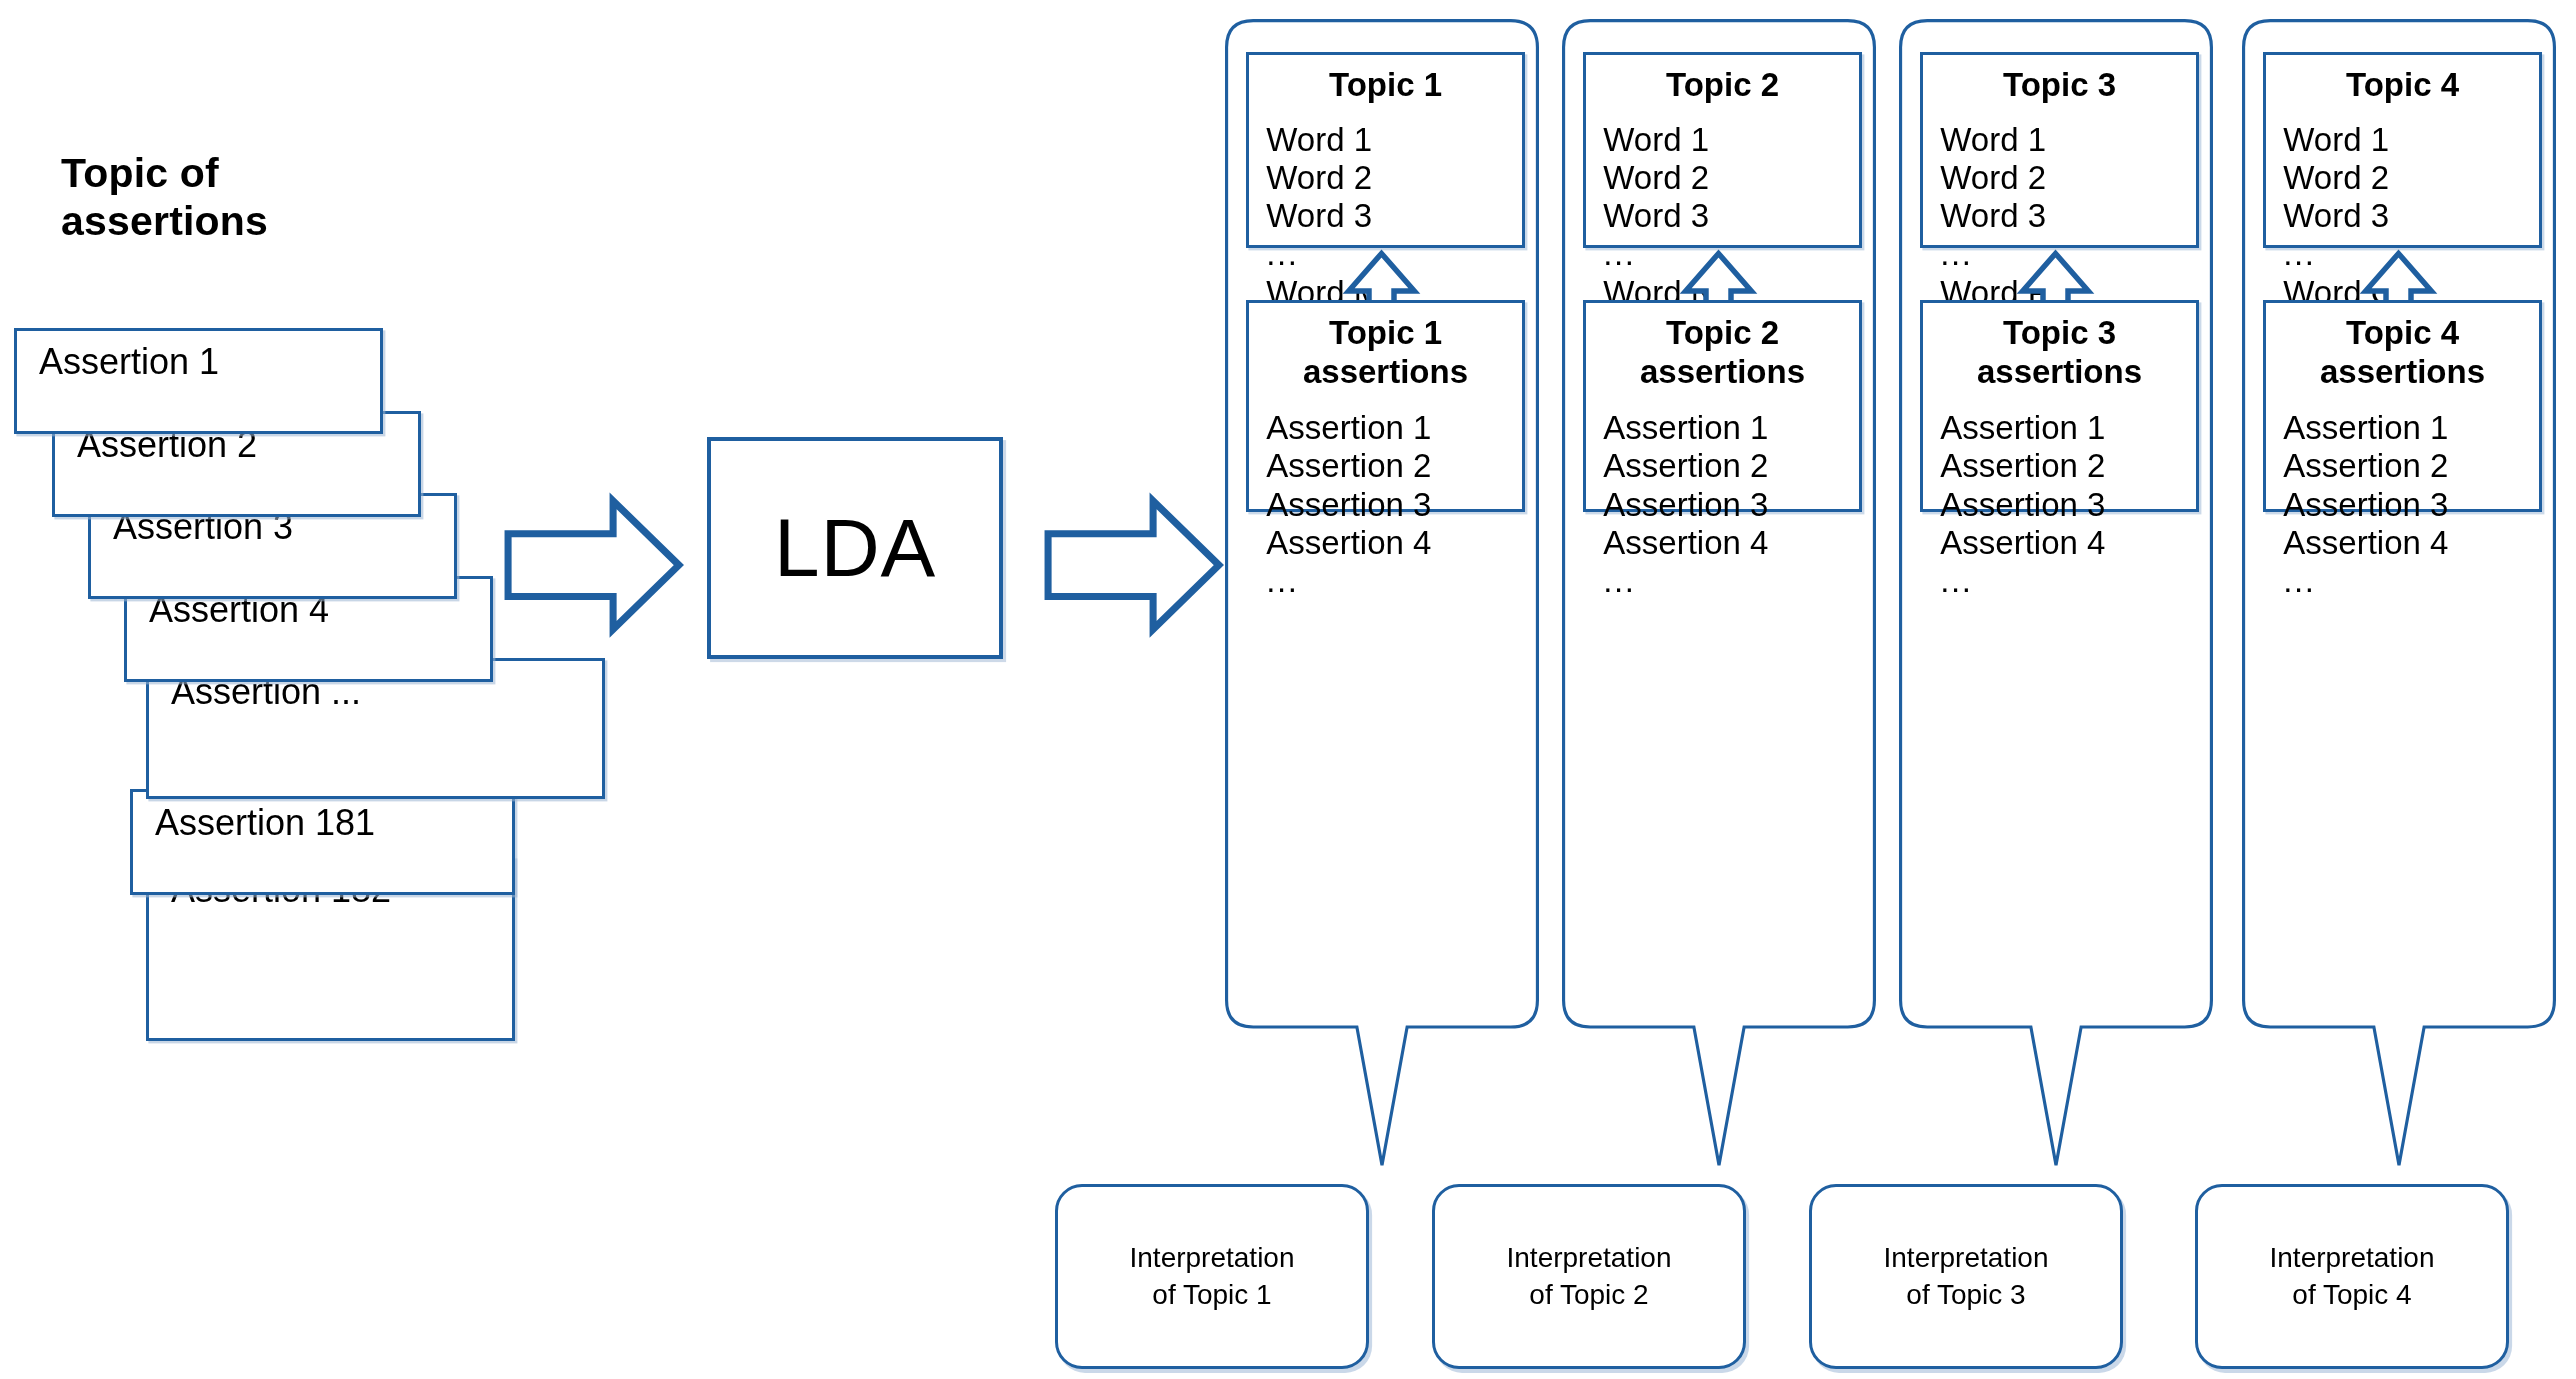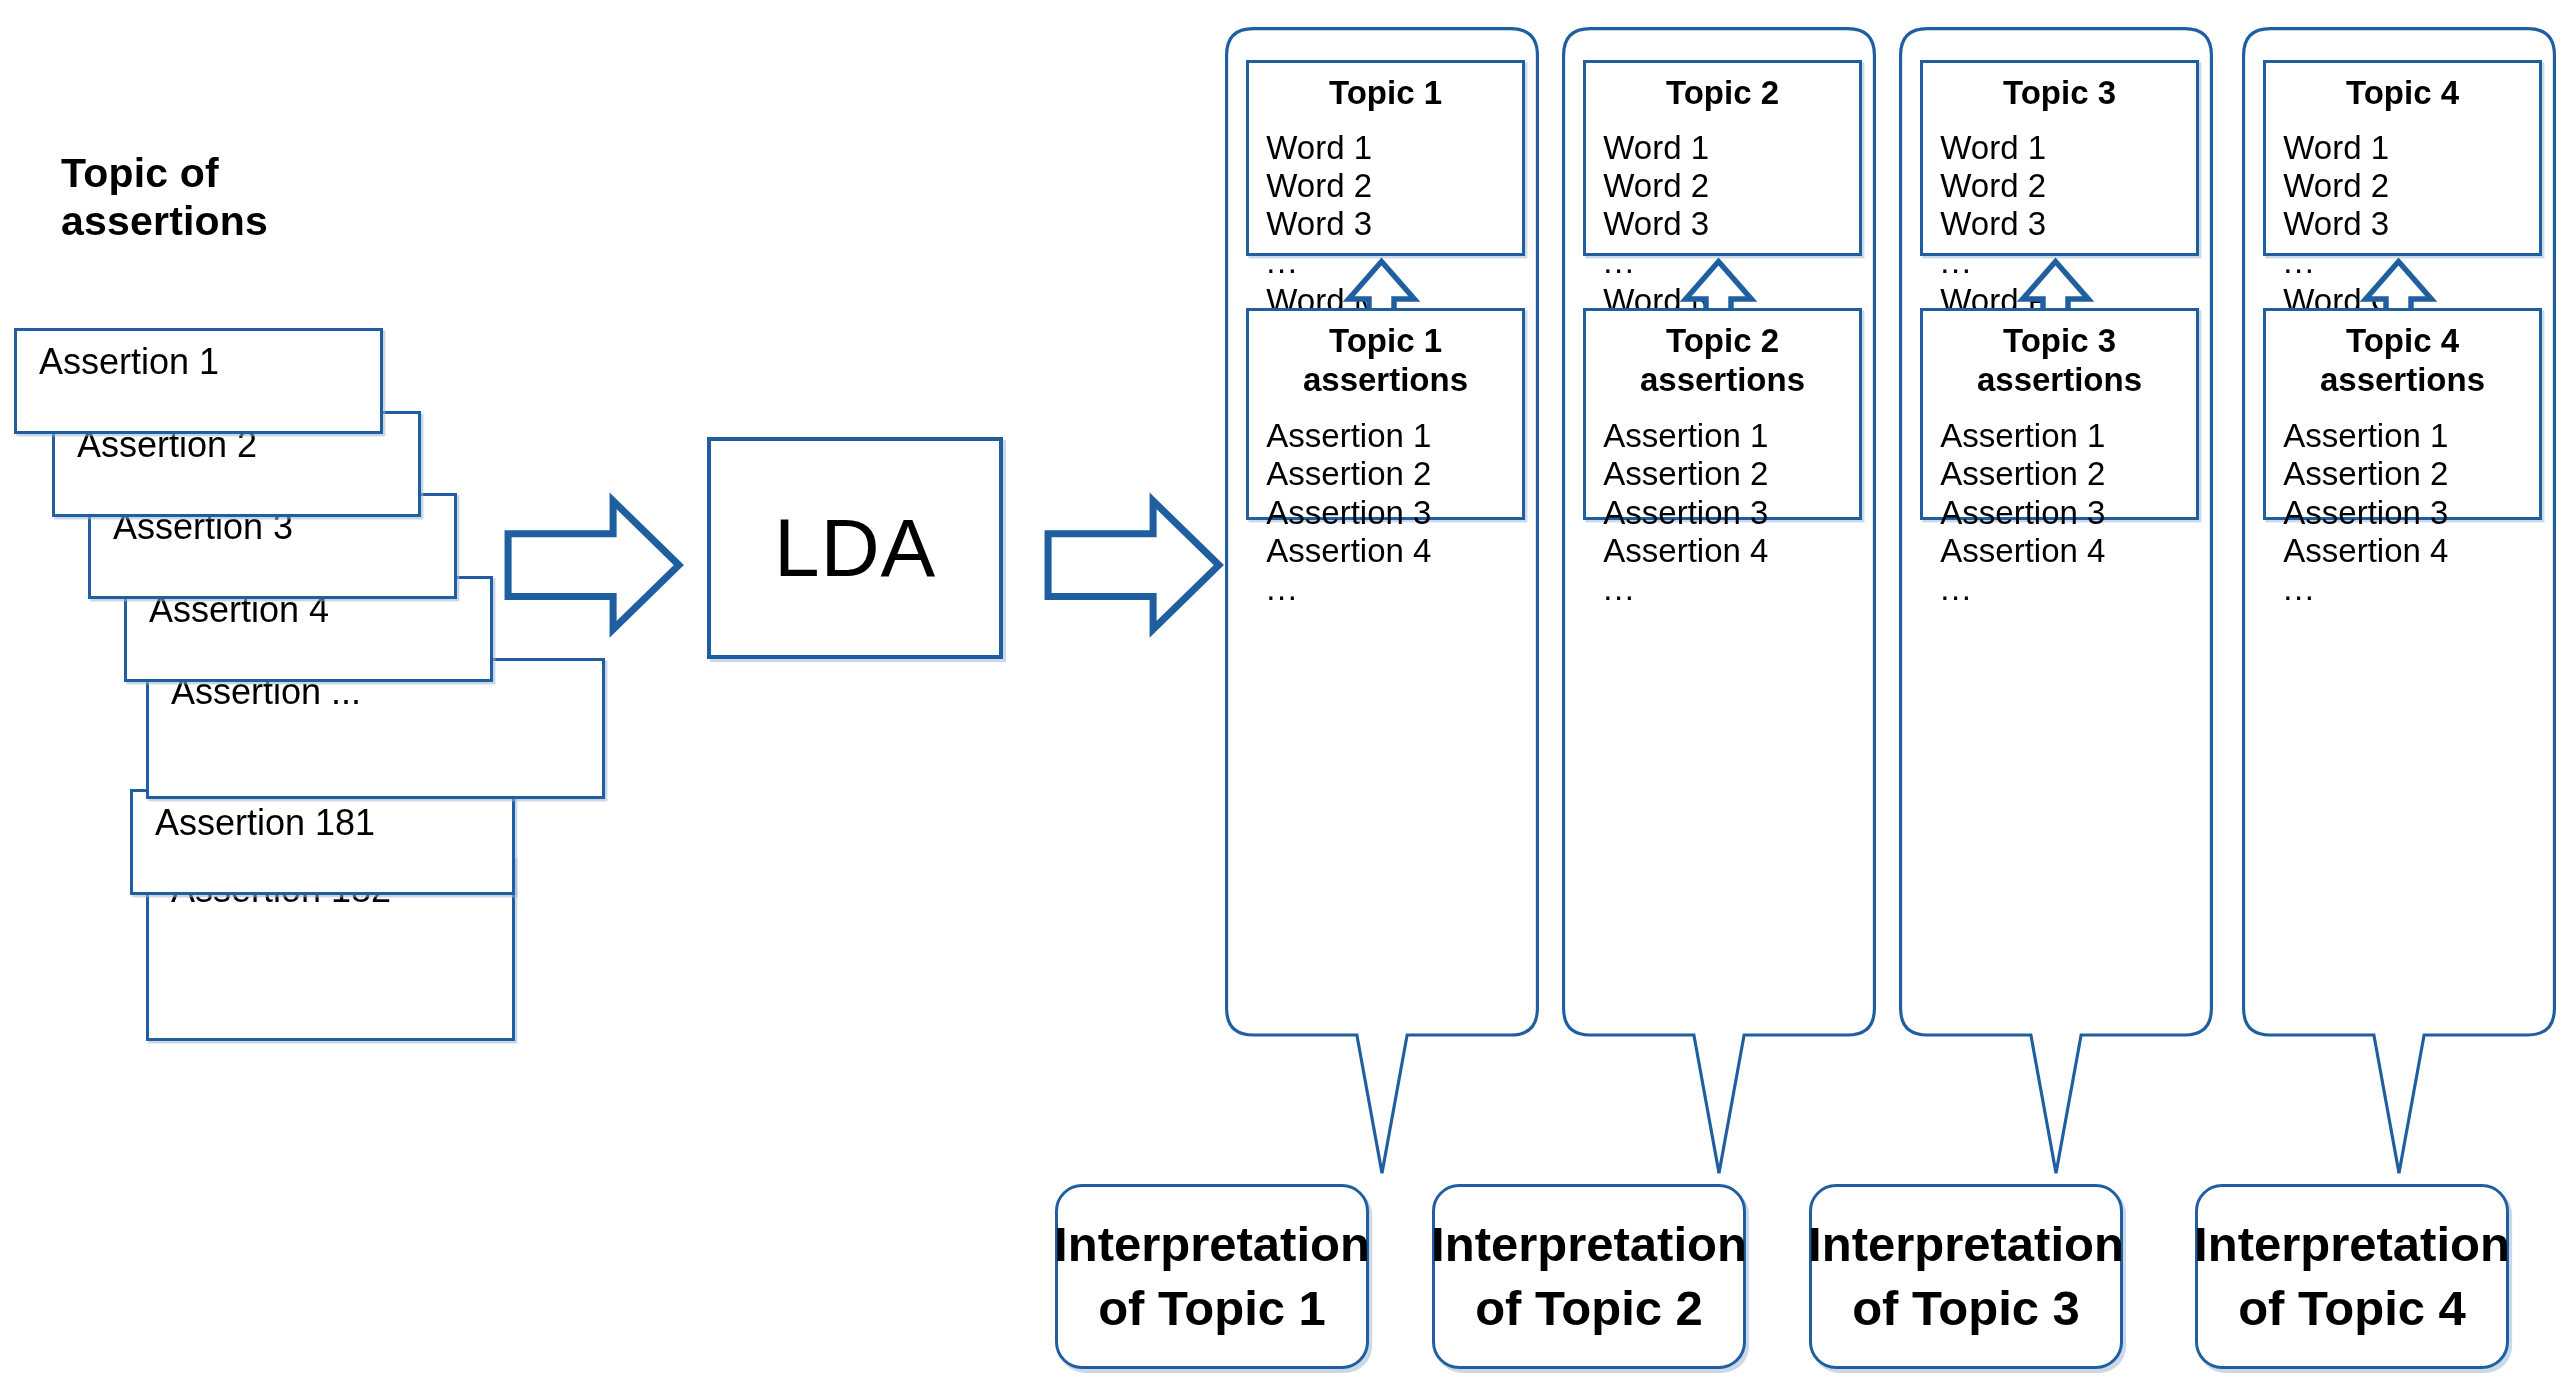--- a/index.html
+++ b/index.html
@@ -56,21 +56,21 @@
     display:flex; align-items:center; justify-content:center;
   }
   .lda-box .lda-label{
     font-size:82px;
     line-height:1;
     letter-spacing:0.8px;
     color:#000;
   }
 
   
-  .topic-col{position:absolute; top:27px; width:358px; height:1060px;}
+  .topic-col{position:absolute; top:19px; width:358px; height:1060px;}
   .callout-svg{position:absolute; left:0; top:0; overflow:visible;}
 
   .inner-box{
     position:absolute;
     box-sizing:border-box;
     background:#ffffff;
     border:3.9px solid #1F5FA0;
     box-shadow:2.4px 2.4px 0 rgba(160,185,215,.55);
   }
   .words-box{ left:21px; top:33px; width:279px; height:196px; }
@@ -104,22 +104,22 @@
     box-sizing:border-box;
     width:314px; height:185px;
     background:#ffffff;
     border:3.1px solid #1F5FA0;
     border-radius:27px;
     box-shadow:3.1px 3.9px 0 rgba(150,178,212,.5);
     display:flex; align-items:center; justify-content:center;
     text-align:center;
   }
   .interp-box .interp-label{
-    font-size:49px;
-    font-weight:bold;
+    font-size:28px;
+    font-weight:normal;
     line-height:1.3;
     white-space:pre-line;
   }
 </style>
 </head>
 <body>
 
 <div id="stage">
 
   <div class="corpus-title">Topic of

